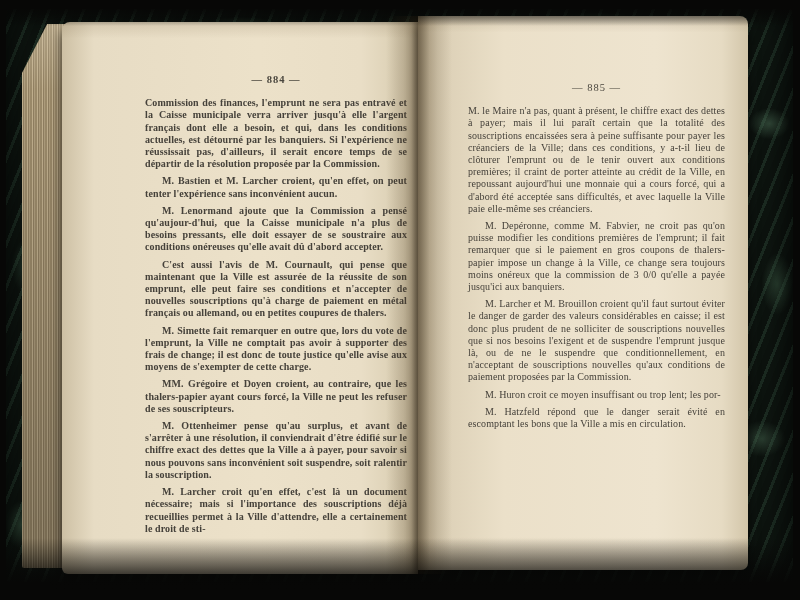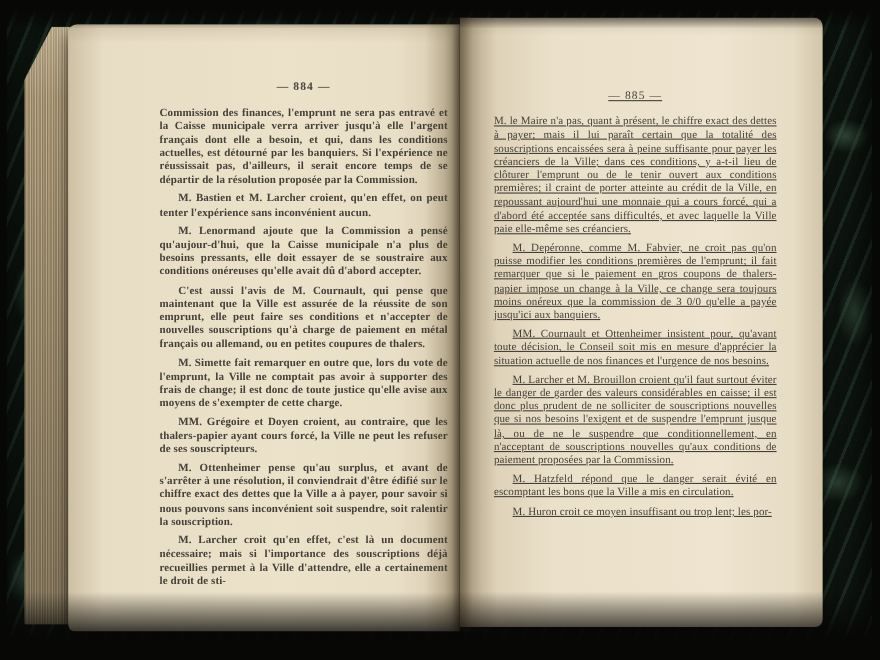--- a/index.html
+++ b/index.html
@@ -98,21 +98,21 @@
   
   .text-block {
     position: absolute;
     color: #45413a;
     font-size: 10px;
     line-height: 12.2px;
     text-align: justify;
     letter-spacing: .1px;
   }
   .text-block-left  { left: 145px; top: 74px; width: 262px; font-weight: bold; }
-  .text-block-right { left: 449px; top: 82px; width: 257px; text-decoration: underline; }
+  .text-block-right { left: 468px; top: 82px; width: 257px; }
   .page-header {
     text-align: center;
     font-size: 10.5px;
     letter-spacing: 1px;
     margin-bottom: 11px;
     color: #4a463e;
   }
   .text-block p {
     margin: 0;
     margin-top: 5px;
@@ -142,23 +142,22 @@
     <p>M. Simette fait remarquer en outre que, lors du vote de l'emprunt, la Ville ne comptait pas avoir à supporter des frais de change; il est donc de toute justice qu'elle avise aux moyens de s'exempter de cette charge.</p>
     <p>MM. Grégoire et Doyen croient, au contraire, que les thalers-papier ayant cours forcé, la Ville ne peut les refuser de ses souscripteurs.</p>
     <p>M. Ottenheimer pense qu'au surplus, et avant de s'arrêter à une résolution, il conviendrait d'être édifié sur le chiffre exact des dettes que la Ville a à payer, pour savoir si nous pouvons sans inconvénient soit suspendre, soit ralentir la souscription.</p>
     <p>M. Larcher croit qu'en effet, c'est là un document nécessaire; mais si l'importance des souscriptions déjà recueillies permet à la Ville d'attendre, elle a certainement le droit de sti-</p>
   </div>
 
   <div class="text-block text-block-right">
     <div class="page-header">— 885 —</div>
     <p>M. le Maire n'a pas, quant à présent, le chiffre exact des dettes à payer; mais il lui paraît certain que la totalité des souscriptions encaissées sera à peine suffisante pour payer les créanciers de la Ville; dans ces conditions, y a-t-il lieu de clôturer l'emprunt ou de le tenir ouvert aux conditions premières; il craint de porter atteinte au crédit de la Ville, en repoussant aujourd'hui une monnaie qui a cours forcé, qui a d'abord été acceptée sans difficultés, et avec laquelle la Ville paie elle-même ses créanciers.</p>
     <p>M. Depéronne, comme M. Fabvier, ne croit pas qu'on puisse modifier les conditions premières de l'emprunt; il fait remarquer que si le paiement en gros coupons de thalers-papier impose un change à la Ville, ce change sera toujours moins onéreux que la commission de 3 0/0 qu'elle a payée jusqu'ici aux banquiers.</p>
-    <p>MM. Cournault et Ottenheimer insistent pour, qu'avant toute décision, le Conseil soit mis en mesure d'apprécier la situation actuelle de nos finances et l'urgence de nos besoins.</p>
     <p>M. Larcher et M. Brouillon croient qu'il faut surtout éviter le danger de garder des valeurs considérables en caisse; il est donc plus prudent de ne solliciter de souscriptions nouvelles que si nos besoins l'exigent et de suspendre l'emprunt jusque là, ou de ne le suspendre que conditionnellement, en n'acceptant de souscriptions nouvelles qu'aux conditions de paiement proposées par la Commission.</p>
+    <p>M. Huron croit ce moyen insuffisant ou trop lent; les por-</p>
     <p>M. Hatzfeld répond que le danger serait évité en escomptant les bons que la Ville a mis en circulation.</p>
-    <p>M. Huron croit ce moyen insuffisant ou trop lent; les por-</p>
   </div>
 
   <div class="gutter"></div>
   <div class="top-shadow"></div>
   <div class="bottom-shadow"></div>
 
 </div>
 
 </body></html>

